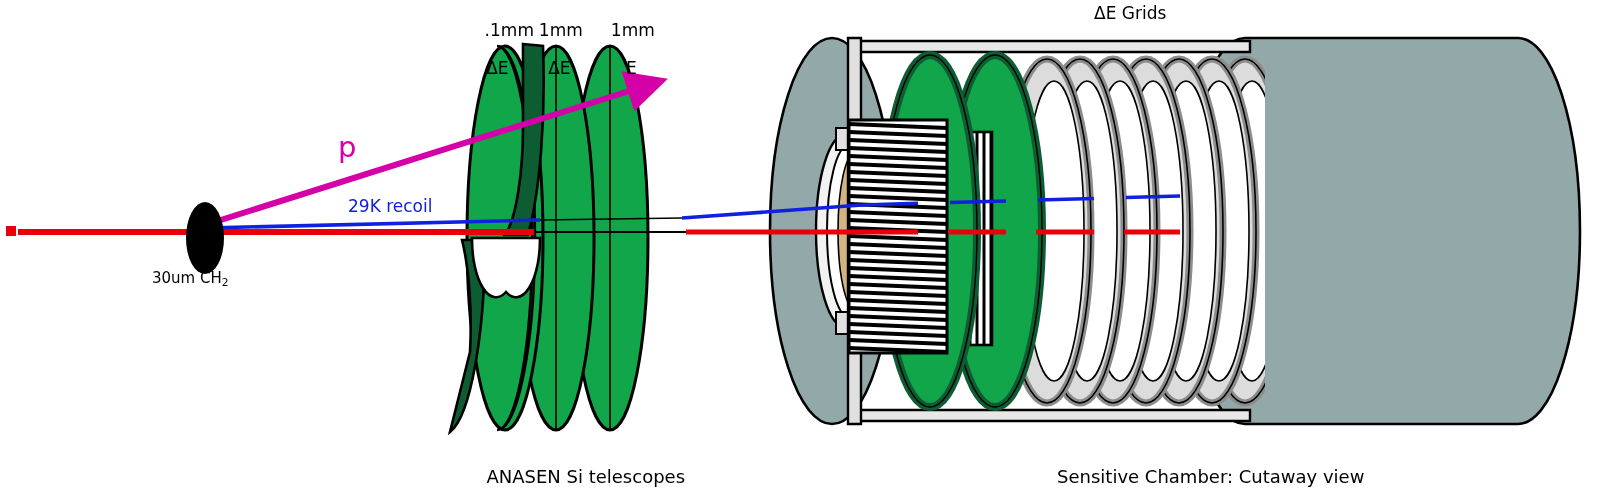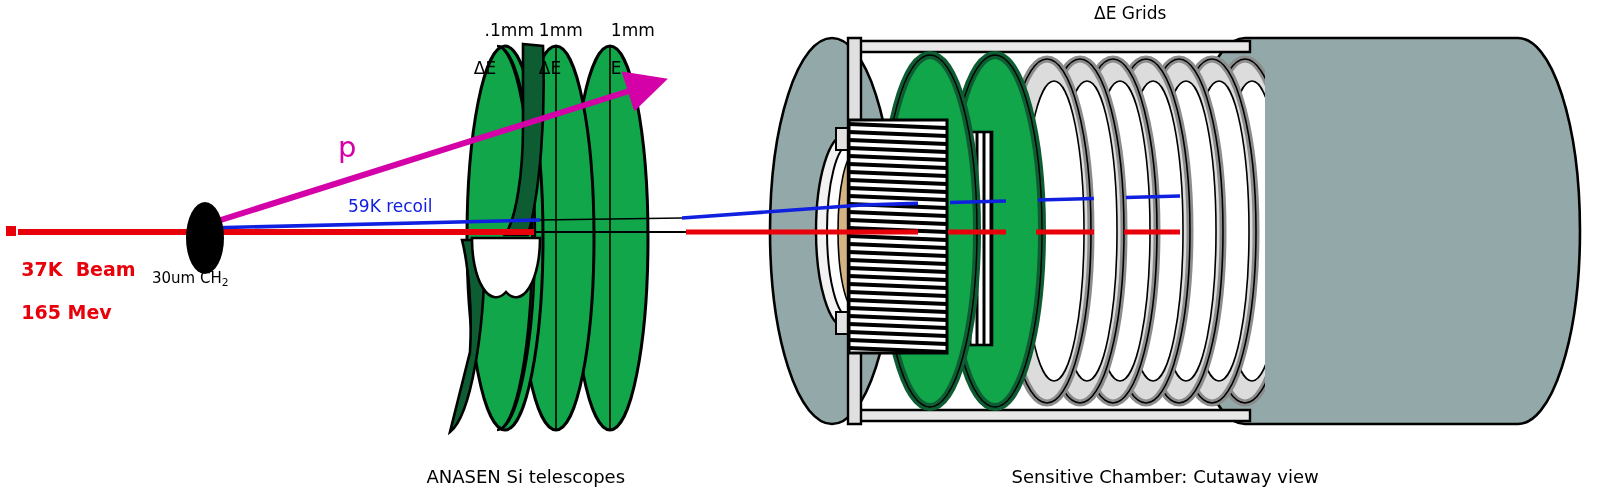--- a/index.html
+++ b/index.html
@@ -5,21 +5,21 @@
   html,body{margin:0;padding:0;background:#ffffff;}
   body{width:1600px;height:499px;overflow:hidden;
        font-family:"DejaVu Sans","Liberation Sans",sans-serif;}
   #stage{position:relative;width:1600px;height:499px;background:#fff;}
   #stage svg{position:absolute;left:0;top:0;}
   .lbl{position:absolute;white-space:pre;line-height:1.12;}
   .blk{color:#000;}
   .red{color:#e8000b;font-weight:bold;}
   .mag{color:#d400a8;}
   .blu{color:#1020e0;}
-  .ctr{}
+  .ctr{text-align:center;}
   sub{font-size:0.72em;vertical-align:-0.28em;}
 </style>
 </head>
 <body>
 
 <div id="stage">
 
 <svg width="1600" height="499" viewBox="0 0 1600 499">
   <defs>
     <clipPath id="psgClip">
@@ -216,26 +216,22 @@
 <div class="lbl blk ctr" style="left:600px;top:2px;width:52px;font-size:17px;">
   <span>1mm</span><br>
   <span>E</span>
 </div>
 
 
 <div class="lbl blk" style="left:1094px;top:4px;font-size:17px;">ΔE Grids</div>
 
 <div class="lbl mag" style="left:338px;top:131px;font-size:29px;">p</div>
 
-<div class="lbl blu" style="left:348px;top:197px;font-size:17px;">59K recoil</div>
-
-<div class="lbl red ctr" style="left:8px;top:238px;width:146px;font-size:19px;">
-  <span>37K  Beam</span><br>
-  <span>165 Mev</span>
-</div>
+<div class="lbl blu" style="left:348px;top:197px;font-size:17px;">29K recoil</div>
+
 
 <div class="lbl blk" style="left:152px;top:270px;font-size:15px;"><span>30um CH</span><sub>2</sub></div>
 
 <div class="lbl blk ctr" style="left:415px;top:447px;width:330px;font-size:18px;">
   <span>ANASEN Si telescopes</span><br>
   
 </div>
 
 <div class="lbl blk ctr" style="left:1000px;top:447px;width:410px;font-size:18px;">
   <span>Sensitive Chamber: Cutaway view</span><br>

